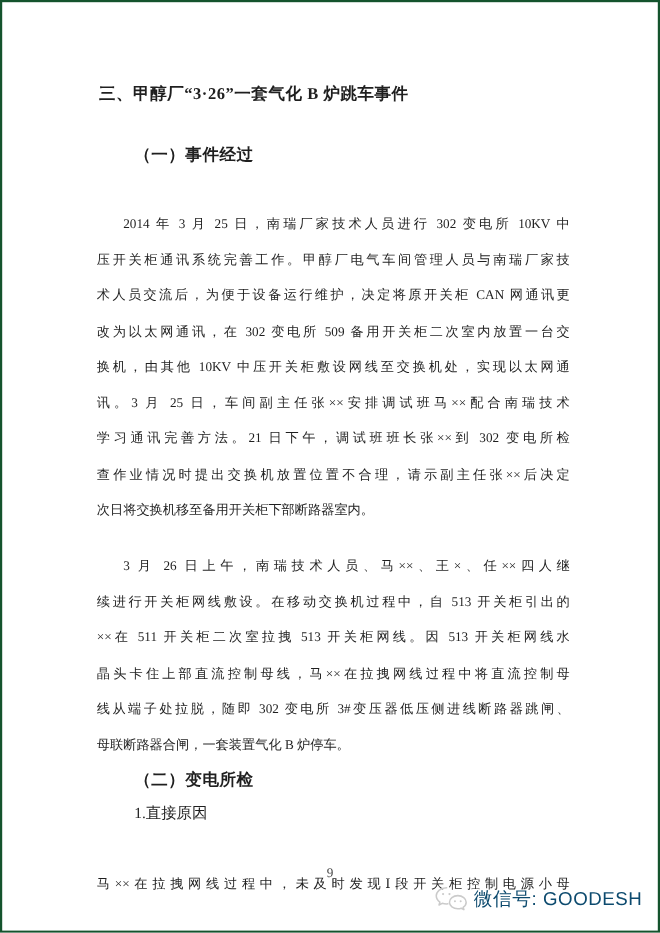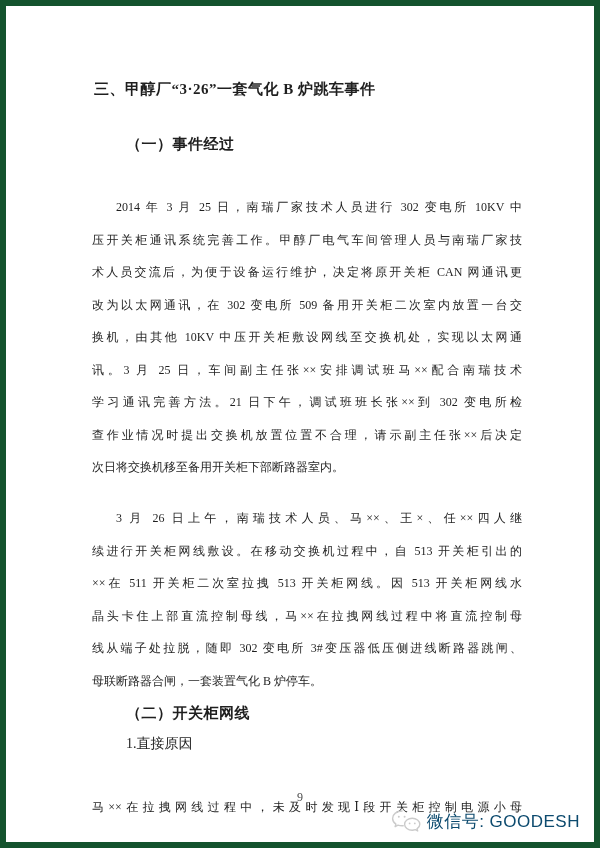--- a/index.html
+++ b/index.html
@@ -1,21 +1,21 @@
 <!DOCTYPE html>
 <html><head>
 <meta charset="utf-8">
 <style>
   html, body { margin: 0; padding: 0; background: #ffffff; }
   .page {
     position: relative;
     width: 600px;
     height: 848px;
     background: #ffffff;
-    border: 6px solid #14532d;
+    border: 2px solid #14532d;
     box-sizing: border-box;
     overflow: hidden;
     font-family: "Liberation Serif", "DejaVu Serif", serif;
     color: #1f1f1f;
   }
   .doc-title {
     position: absolute;
     left: 88px;
     top: 74px;
     font-size: 15px;
@@ -109,21 +109,21 @@
 
   <div class="para p2">
     <div class="line first">3 月 26 日上午，南瑞技术人员、马××、王×、任××四人继</div>
     <div class="line">续进行开关柜网线敷设。在移动交换机过程中，自 513 开关柜引出的</div>
     <div class="line">××在 511 开关柜二次室拉拽 513 开关柜网线。因 513 开关柜网线水</div>
     <div class="line">晶头卡住上部直流控制母线，马××在拉拽网线过程中将直流控制母</div>
     <div class="line">线从端子处拉脱，随即 302 变电所 3#变压器低压侧进线断路器跳闸、</div>
     <div class="line last">母联断路器合闸，一套装置气化 B 炉停车。</div>
   </div>
 
-  <div class="section-heading h-sec2">（二）开关柜网线</div>
+  <div class="section-heading h-sec2">（二）变电所检</div>
 
   <div class="sub-heading">1.直接原因</div>
 
   <div class="para p3">
     <div class="line">马××在拉拽网线过程中，未及时发现Ⅰ段开关柜控制电源小母</div>
   </div>
 
   <div class="page-number">9</div>
 
   <div class="watermark">

